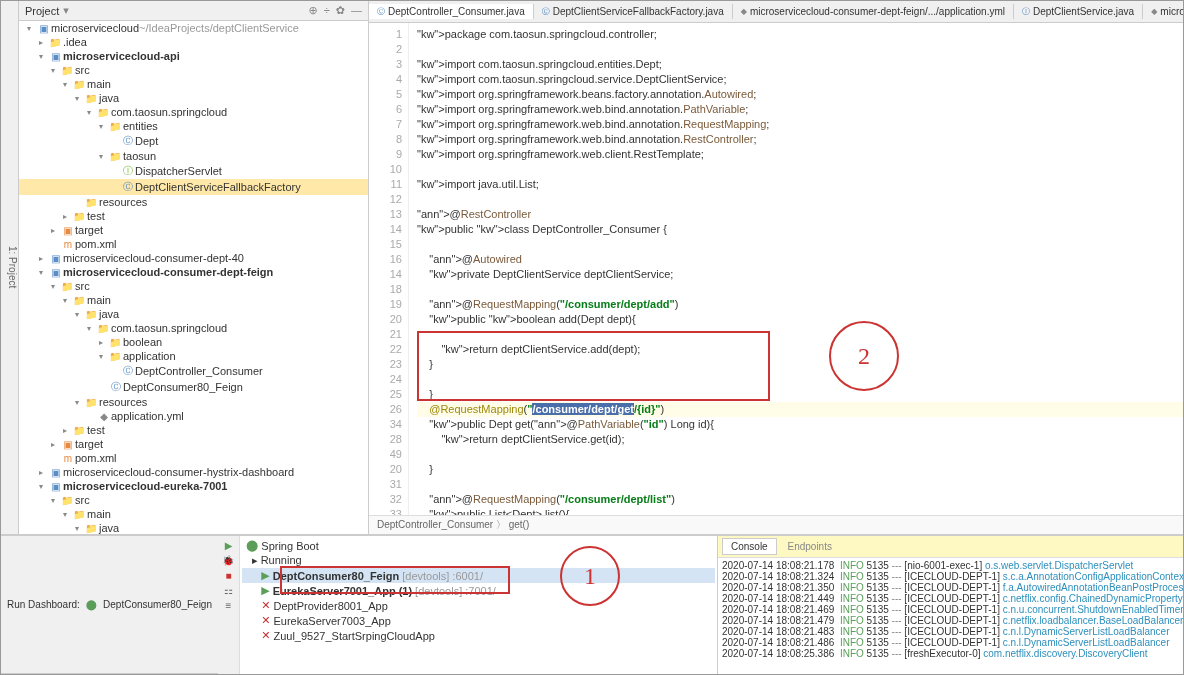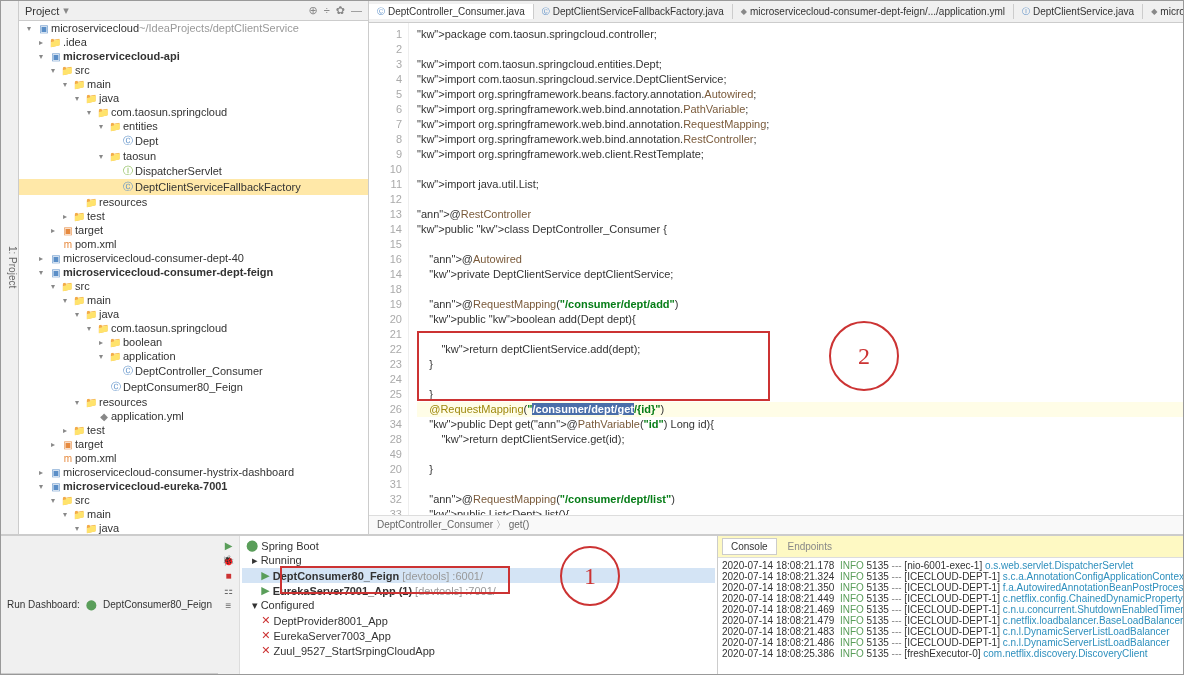--- a/index.html
+++ b/index.html
@@ -377,21 +377,20 @@
           <span>⚏</span>
           <span>≡</span>
         </div>
         <div class="run-tree" id="runtree">
           <div class="red-box" style="left:40px; top:30px; width:230px; height:28px;"></div>
           <div class="annotation-circle" style="left:320px; top:10px; width:60px; height:60px;">1</div>
         <div class="run-item"><span style="color:#5a9e5a">⬤</span> Spring Boot</div>
             <div class="run-item">&nbsp;&nbsp;▸ Running</div>
             <div class="run-item sel-run">&nbsp;&nbsp;&nbsp;&nbsp;<span style="color:#5a9e5a">▶</span> <b>DeptConsumer80_Feign</b> <span class="gray">[devtools] :6001/</span></div>
             <div class="run-item">&nbsp;&nbsp;&nbsp;&nbsp;<span style="color:#5a9e5a">▶</span> <b>EurekaServer7001_App (1)</b> <span class="gray">[devtools] :7001/</span></div>
-            <div class="run-item">&nbsp;&nbsp;▾ Configured</div>
             <div class="run-item">&nbsp;&nbsp;&nbsp;&nbsp;<span style="color:#cc3333">✕</span> DeptProvider8001_App</div>
             <div class="run-item">&nbsp;&nbsp;&nbsp;&nbsp;<span style="color:#cc3333">✕</span> EurekaServer7003_App</div>
             <div class="run-item">&nbsp;&nbsp;&nbsp;&nbsp;<span style="color:#cc3333">✕</span> Zuul_9527_StartSrpingCloudApp</div>
           </div>
       </div>
       <div class="run-right">
         <div class="console-tabs">
           <span class="console-tab">Console</span>
           <span style="padding:2px 8px; color:#888">Endpoints</span>
         </div>

